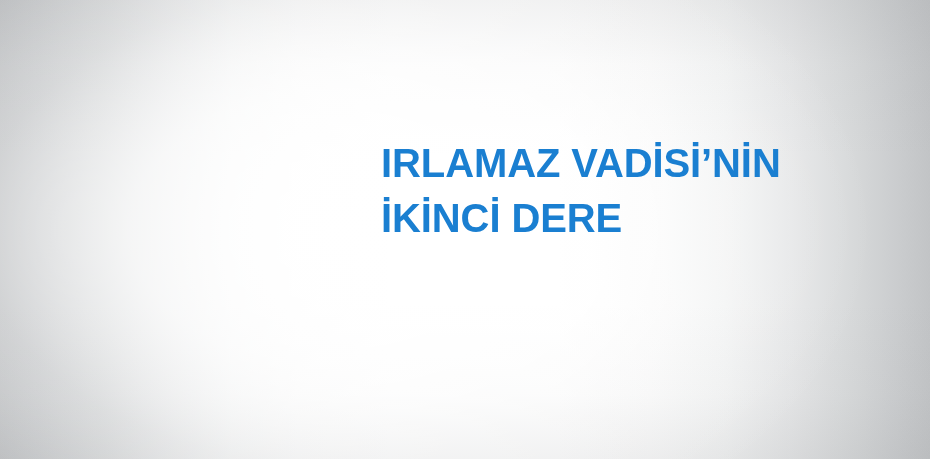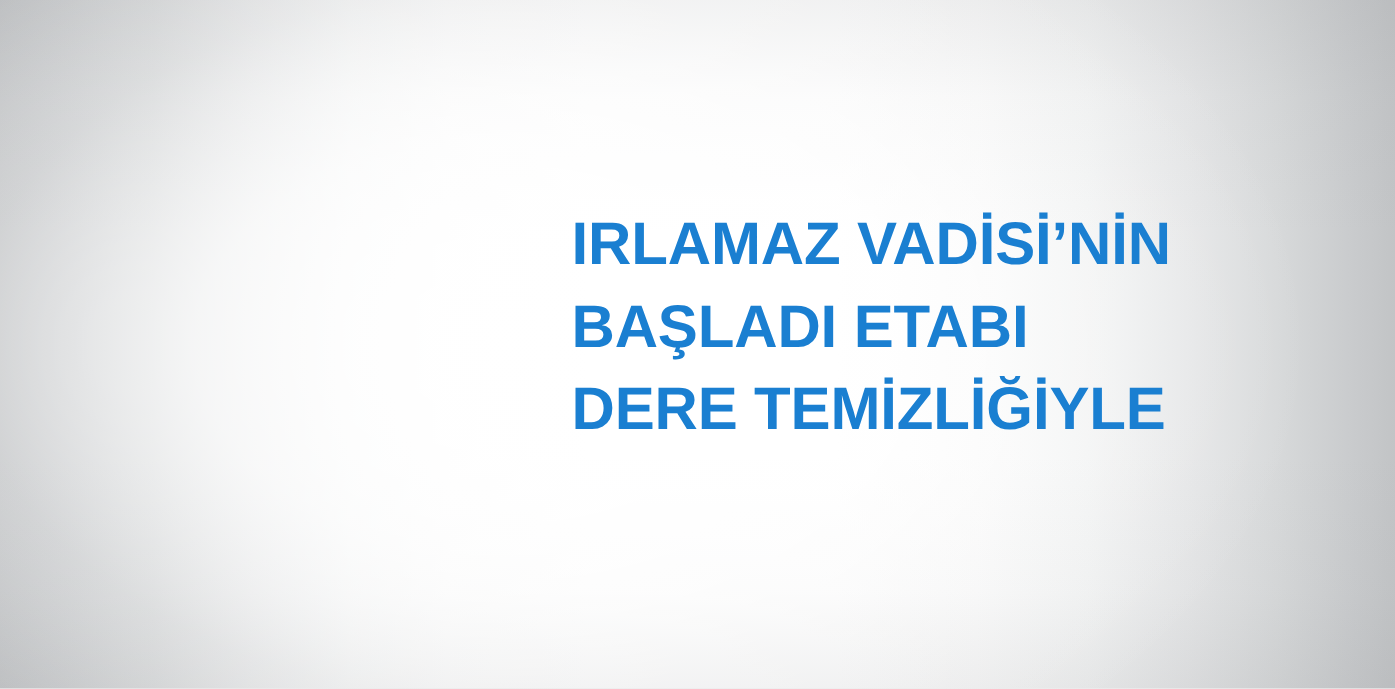--- a/index.html
+++ b/index.html
@@ -14,21 +14,21 @@
     font-family: "Liberation Sans", "DejaVu Sans", sans-serif;
     background: #ffffff;
   }
 
   
   .thumb-card {
     position: relative;
     width: 930px;
     height: 459px;
     overflow: hidden;
-    background: #e5e5e5;
+    background: #fde047;
   }
 
   
   .bg-base {
     position: absolute;
     inset: 0;
     background: linear-gradient(
       to right,
       #bfc1c3 0%,
       #c6c8ca 4%,
@@ -99,17 +99,16 @@
 <div class="thumb-card">
 
   <div class="bg-base"></div>
 
   <div class="bg-vignette-v"></div>
 
   <div class="bg-glow"></div>
 
   <h1 class="headline">
     <span class="headline-line">IRLAMAZ VADİSİ’NİN</span>
-    <span class="headline-line">BAŞLADI ETABI</span>
-    <span class="headline-line">DERE TEMİZLİĞİYLE</span>
+    <span class="headline-line">İKİNCİ DERE</span>
   </h1>
 
 </div>
 
 </body></html>

